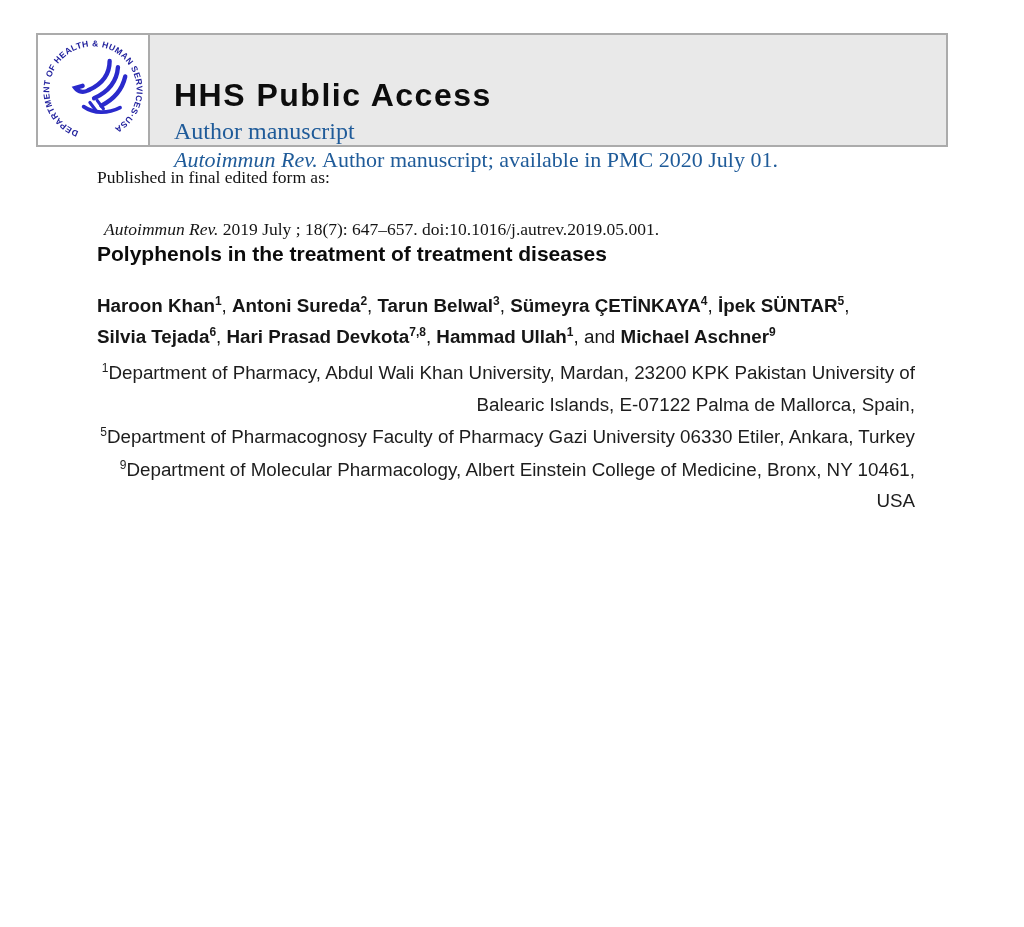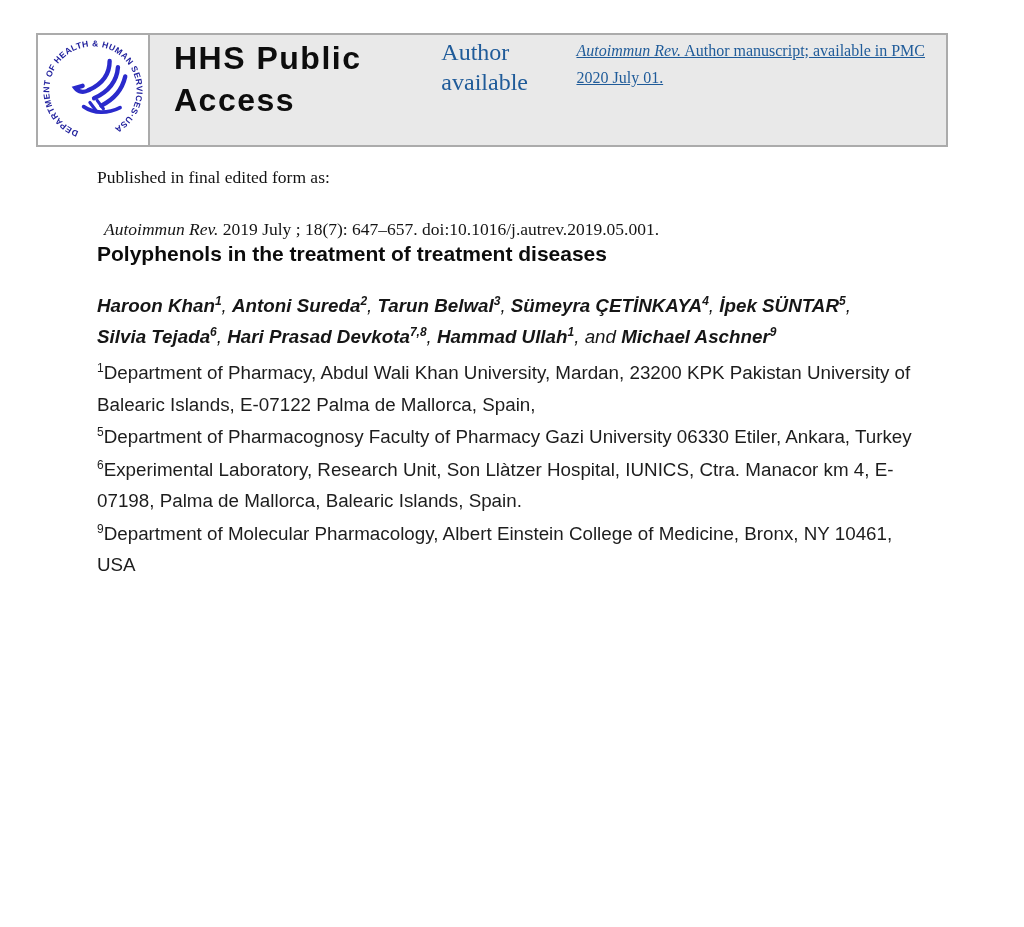--- a/index.html
+++ b/index.html
@@ -33,43 +33,44 @@
     width: 110px;
     flex: 0 0 110px;
     background: #ffffff;
     border-right: 2px solid #ababab;
     display: flex;
     align-items: center;
     justify-content: center;
   }
   .logo-box svg { width: 104px; height: 104px; }
   .banner-text {
-    padding: 2px 0 0 24px;
+    padding: 11px 0 0 24px;
     display: flex;
+    flex-direction: column;
+    margin-top: 28px;
   }
   .hhs-title {
     margin: 0;
     font-size: 32px;
     line-height: 42px;
     font-weight: bold;
     letter-spacing: 1.5px;
     color: #0d0d0d;
   }
   .author-ms {
     font-family: "Liberation Serif", serif;
     font-size: 24px;
     line-height: 30px;
     color: #1f5b99;
   }
   .availability {
     font-family: "Liberation Serif", serif;
-    font-size: 16px;
+    font-size: 22px;
     line-height: 27px;
     color: #1f5b99;
-    text-decoration: underline;
   }
   .availability i { font-style: italic; }
 
   
   .citation {
     position: absolute;
     left: 97px;
     top: 166px;
     font-family: "Liberation Serif", serif;
     font-size: 17.5px;
@@ -91,34 +92,34 @@
   }
   .authors {
     position: absolute;
     left: 97px;
     top: 290px;
     width: 832px;
     font-size: 18.8px;
     line-height: 31px;
     font-weight: bold;
     color: #161616;
-    font-style: italic;
   }
   .authors .plain { font-weight: normal; }
   .affiliations {
     position: absolute;
     left: 97px;
     top: 357px;
     width: 818px;
   }
   .affil {
     margin: 0 0 1px 0;
     font-size: 18.8px;
     line-height: 31.5px;
     color: #1d1d1d;
+    text-align: right;
   }
   sup {
     font-size: 12px;
     line-height: 0;
     vertical-align: 7px;
   }
 </style>
 </head>
 <body>
 
@@ -136,32 +137,31 @@
         <path d="M74,28 C73,42 64,52 51,58"></path>
         <path d="M81,37 C78,50 70,59 58,65"></path>
         <path d="M46,50 C41,53 36,52 33,48 L40,46"></path>
         <path d="M41,66 C51,73 64,73 76,67" stroke-width="3.6"></path>
         <path d="M47,62 L53,70 M54,60 L60,68" stroke-width="3"></path>
       </g>
     </svg>
   </div>
   <div class="banner-text">
     <h1 class="hhs-title">HHS Public Access</h1>
-    <div class="author-ms">Author available</div>
+    <div class="author-ms">Author manuscript</div>
     <div class="availability"><i>Autoimmun Rev.</i><span> Author manuscript; available in PMC 2020 July 01.</span></div>
   </div>
 </div>
 
 <div class="citation">
   <div>Published in final edited form as:</div>
   <div class="indent"><i>Autoimmun Rev.</i><span> 2019 July ; 18(7): 647–657. doi:10.1016/j.autrev.2019.05.001.</span></div>
 </div>
 
 <h2 class="article-title">Polyphenols in the treatment of treatment diseases</h2>
 
 <div class="authors"><span>Haroon Khan<sup>1</sup></span><span class="plain">, </span><span>Antoni Sureda<sup>2</sup></span><span class="plain">, </span><span>Tarun Belwal<sup>3</sup></span><span class="plain">, </span><span>Sümeyra ÇETİNKAYA<sup>4</sup></span><span class="plain">, </span><span>İpek SÜNTAR<sup>5</sup></span><span class="plain">, </span><br><span>Silvia Tejada<sup>6</sup></span><span class="plain">, </span><span>Hari Prasad Devkota<sup>7,8</sup></span><span class="plain">, </span><span>Hammad Ullah<sup>1</sup></span><span class="plain">, </span><span class="plain">and </span><span>Michael Aschner<sup>9</sup></span></div>
 
 <div class="affiliations">
     <p class="affil"><sup>1</sup>Department of Pharmacy, Abdul Wali Khan University, Mardan, 23200 KPK Pakistan University of Balearic Islands, E-07122 Palma de Mallorca, Spain,</p>
     <p class="affil"><sup>5</sup>Department of Pharmacognosy Faculty of Pharmacy Gazi University 06330 Etiler, Ankara, Turkey</p>
-    <p class="affil"><sup>6</sup>Experimental Laboratory, Research Unit, Son Llàtzer Hospital, IUNICS, Ctra. Manacor km 4, E-07198, Palma de Mallorca, Balearic Islands, Spain.</p>
     <p class="affil"><sup>9</sup>Department of Molecular Pharmacology, Albert Einstein College of Medicine, Bronx, NY 10461, USA</p>
   </div>
 
 </body></html>

